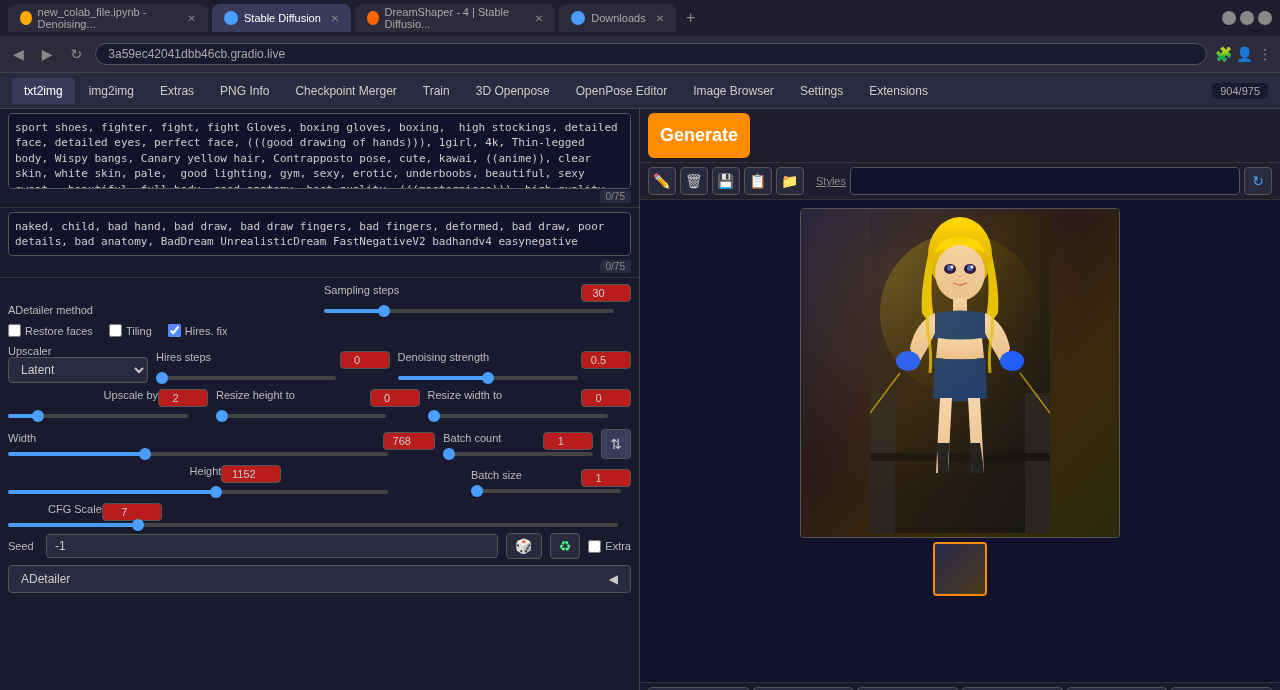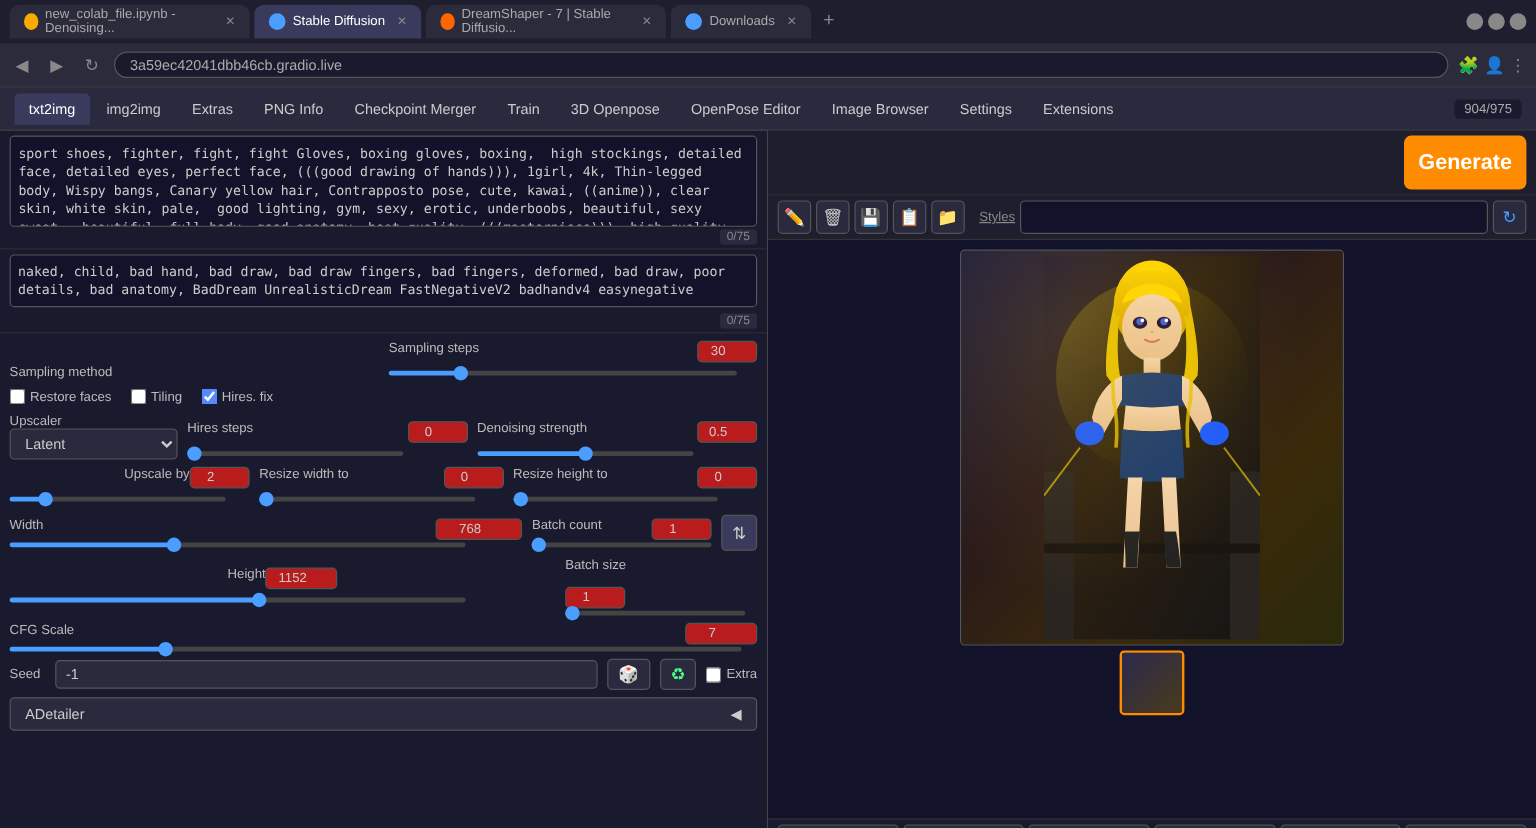--- a/index.html
+++ b/index.html
@@ -363,21 +363,21 @@
       display: flex;
       flex-direction: column;
       background: #12122a;
       position: relative;
     }
 
     
     .generate-area {
       display: flex;
       flex-direction: column;
-      align-items: flex-end;
+      align-items: flex-start;
       padding: 4px 8px;
       background: #1e1e2e;
       border-bottom: 1px solid #333;
     }
     .generate-btn {
       background: #ff8c00;
       border: none;
       border-radius: 6px;
       color: #fff;
       font-size: 18px;
@@ -563,21 +563,21 @@
       <span>new_colab_file.ipynb - Denoising...</span>
       <span class="close-btn">✕</span>
     </div>
     <div class="tab active">
       <span class="tab-icon" style="background:#4a9eff;"></span>
       <span>Stable Diffusion</span>
       <span class="close-btn">✕</span>
     </div>
     <div class="tab">
       <span class="tab-icon" style="background:#ff6600;"></span>
-      <span>DreamShaper - 7 | Stable Diffusio...</span>
+      <span>DreamShaper - 4 | Stable Diffusio...</span>
       <span class="close-btn">✕</span>
     </div>
     <div class="tab">
       <span class="tab-icon" style="background:#4a9eff;"></span>
       <span>Downloads</span>
       <span class="close-btn">✕</span>
     </div>
     <span class="new-tab-btn">+</span>
     <div style="margin-left:auto;display:flex;gap:4px;">
       <button class="win-btn win-min"></button>
@@ -653,21 +653,21 @@
       <textarea class="prompt-textarea" rows="2" style="">naked, child, bad hand, bad draw, bad draw fingers, bad fingers, deformed, bad draw, poor details, bad anatomy, BadDream UnrealisticDream FastNegativeV2 badhandv4 easynegative</textarea>
       <div style="text-align:right;">
         <span class="token-badge">0/75</span>
       </div>
     </div>
 
     <div class="controls-area">
 
       <div class="sampling-row">
         <div class="sampling-method-area">
-          <div class="label">Sampling method</div>
+          <div class="label">ADetailer method</div>
         </div>
         <div class="sampling-steps-area">
           <div style="display:flex;justify-content:space-between;">
             <div class="label">Sampling steps</div>
             <input class="num-input" type="number" value="30" style="width: 50px;">
           </div>
           <input type="range" min="1" max="150" value="30" class="slider-full" style="width: 290px; --val: 19.463087248322147%; background: linear-gradient(to right, rgb(74, 158, 255) 0%, rgb(74, 158, 255) 19.4631%, rgb(68, 68, 68) 19.4631%, rgb(68, 68, 68) 100%);">
         </div>
       </div>
 
@@ -712,39 +712,39 @@
       <div class="row">
         <div style="flex:0 0 200px;">
           <div style="display:flex;justify-content:flex-end;">
             <div class="label">Upscale by</div>
             <input class="num-input" type="number" value="2" step="0.05" style="width: 50px;">
           </div>
           <input type="range" min="1" max="8" value="2" style="width: 180px; --val: 14.285714285714285%; background: linear-gradient(to right, rgb(74, 158, 255) 0%, rgb(74, 158, 255) 14.2857%, rgb(68, 68, 68) 14.2857%, rgb(68, 68, 68) 100%);">
         </div>
         <div style="flex:1;">
           <div style="display:flex;justify-content:space-between;">
+            <div class="label">Resize height to</div>
+            <input class="num-input" type="number" value="0" style="width: 50px;">
+          </div>
+          <input type="range" min="0" max="2048" value="0" style="width: 170px; --val: 0%; background: linear-gradient(to right, rgb(74, 158, 255) 0%, rgb(74, 158, 255) 0%, rgb(68, 68, 68) 0%, rgb(68, 68, 68) 100%);">
+        </div>
+        <div style="flex:1;">
+          <div style="display:flex;justify-content:space-between;">
             <div class="label">Resize width to</div>
             <input class="num-input" type="number" value="0" style="width: 50px;">
           </div>
           <input type="range" min="0" max="2048" value="0" style="width: 180px; --val: 0%; background: linear-gradient(to right, rgb(74, 158, 255) 0%, rgb(74, 158, 255) 0%, rgb(68, 68, 68) 0%, rgb(68, 68, 68) 100%);">
         </div>
-        <div style="flex:1;">
-          <div style="display:flex;justify-content:space-between;">
-            <div class="label">Resize height to</div>
-            <input class="num-input" type="number" value="0" style="width: 50px;">
-          </div>
-          <input type="range" min="0" max="2048" value="0" style="width: 170px; --val: 0%; background: linear-gradient(to right, rgb(74, 158, 255) 0%, rgb(74, 158, 255) 0%, rgb(68, 68, 68) 0%, rgb(68, 68, 68) 100%);">
-        </div>
       </div>
 
       <div class="wh-row">
         <div class="wh-group">
           <div style="display:flex;justify-content:space-between;">
             <div class="label">Width</div>
-            <input class="num-input" type="number" value="768" style="width: 72px;">
+            <input class="num-input" type="number" value="768" style="width: 52px;">
           </div>
           <input type="range" min="64" max="2048" value="768" style="width: 380px; --val: 35.483870967741936%; background: linear-gradient(to right, rgb(74, 158, 255) 0%, rgb(74, 158, 255) 35.4839%, rgb(68, 68, 68) 35.4839%, rgb(68, 68, 68) 100%);">
         </div>
         <div style="display:flex;flex-direction:column;gap:4px;">
           <div class="batch-group">
             <div style="display:flex;justify-content:space-between;gap:8px;">
               <div class="label">Batch count</div>
               <input class="num-input" type="number" value="1" style="width: 50px;">
             </div>
             <input type="range" min="1" max="8" value="1" style="width: 150px; --val: 0%; background: linear-gradient(to right, rgb(74, 158, 255) 0%, rgb(74, 158, 255) 0%, rgb(68, 68, 68) 0%, rgb(68, 68, 68) 100%);">
@@ -755,30 +755,30 @@
 
       <div class="row" style="margin-bottom:6px;">
         <div style="flex:1;">
           <div style="display:flex;justify-content:center;">
             <div class="label">Height</div>
             <input class="num-input" type="number" value="1152" style="width: 60px;">
           </div>
           <input type="range" min="64" max="2048" value="1152" style="width: 380px; --val: 54.83870967741935%; background: linear-gradient(to right, rgb(74, 158, 255) 0%, rgb(74, 158, 255) 54.8387%, rgb(68, 68, 68) 54.8387%, rgb(68, 68, 68) 100%);">
         </div>
         <div class="batch-group" style="flex:0 0 160px;">
-          <div style="display:flex;justify-content:space-between;gap:12px;flex-direction:column;">
+          <div style="display:flex;justify-content:space-between;gap:12px;">
             <div class="label">Batch size</div>
             <input class="num-input" type="number" value="1" style="width: 50px;">
           </div>
           <input type="range" min="1" max="8" value="1" style="width: 150px; --val: 0%; background: linear-gradient(to right, rgb(74, 158, 255) 0%, rgb(74, 158, 255) 0%, rgb(68, 68, 68) 0%, rgb(68, 68, 68) 100%);">
         </div>
       </div>
 
       <div class="cfg-row">
-        <div style="display:flex;justify-content:space-between;">
+        <div style="display:flex;margin-left:40px;">
           <div class="label">CFG Scale</div>
           <input class="num-input" type="number" value="7" step="0.5" style="width: 60px;">
         </div>
         <input type="range" min="1" max="30" value="7" style="width: 610px; --val: 20.689655172413794%; background: linear-gradient(to right, rgb(74, 158, 255) 0%, rgb(74, 158, 255) 20.6897%, rgb(68, 68, 68) 20.6897%, rgb(68, 68, 68) 100%);">
       </div>
 
       <div class="seed-row">
         <div class="label" style="width:30px;">Seed</div>
         <input class="seed-input" type="text" value="-1" style="">
         <button class="icon-btn" title="Random seed">🎲</button>

